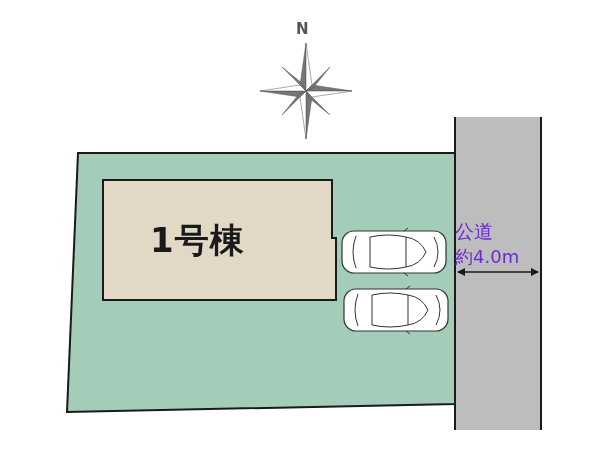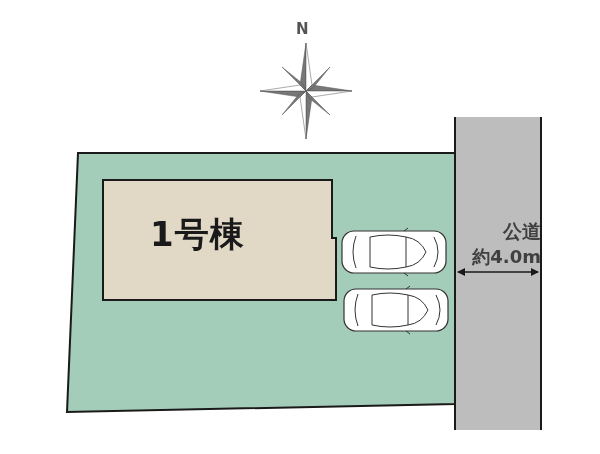--- a/index.html
+++ b/index.html
@@ -1,21 +1,21 @@
 <!DOCTYPE html>
 <html><head>
 <meta charset="utf-8">
 <style>
   html, body { margin:0; padding:0; background:#ffffff; }
   body { width:600px; height:454px; position:relative; overflow:hidden;
          font-family: "DejaVu Sans", "Liberation Sans", sans-serif; }
   svg { position:absolute; left:0; top:0; }
-  .building-label { position:absolute; left:150px; top:212px; font-size:34px; font-weight:bold;
+  .building-label { position:absolute; left:150px; top:218px; font-size:34px; font-weight:bold;
                     color:#1a1a1a; letter-spacing:1px; }
-  .road-label { position:absolute; left:455px; width:86px; text-align:right; color:#404040; font-size:19px;font-weight:bold; }
+  .road-label { position:absolute; left:455px; width:86px; text-align:left; color:#6d28d9; font-size:19px; }
   .road-label.l1 { top:219px; }
   .road-label.l2 { top:245px; font-size:18px; }
   .north-label { position:absolute; left:296px; top:20px; font-size:15px; font-weight:bold; color:#555; }
 </style>
 </head>
 <body>
 
 <svg width="600" height="454" viewBox="0 0 600 454">
 
   <rect x="455" y="117" width="86" height="313" fill="#bdbdbd"></rect>

